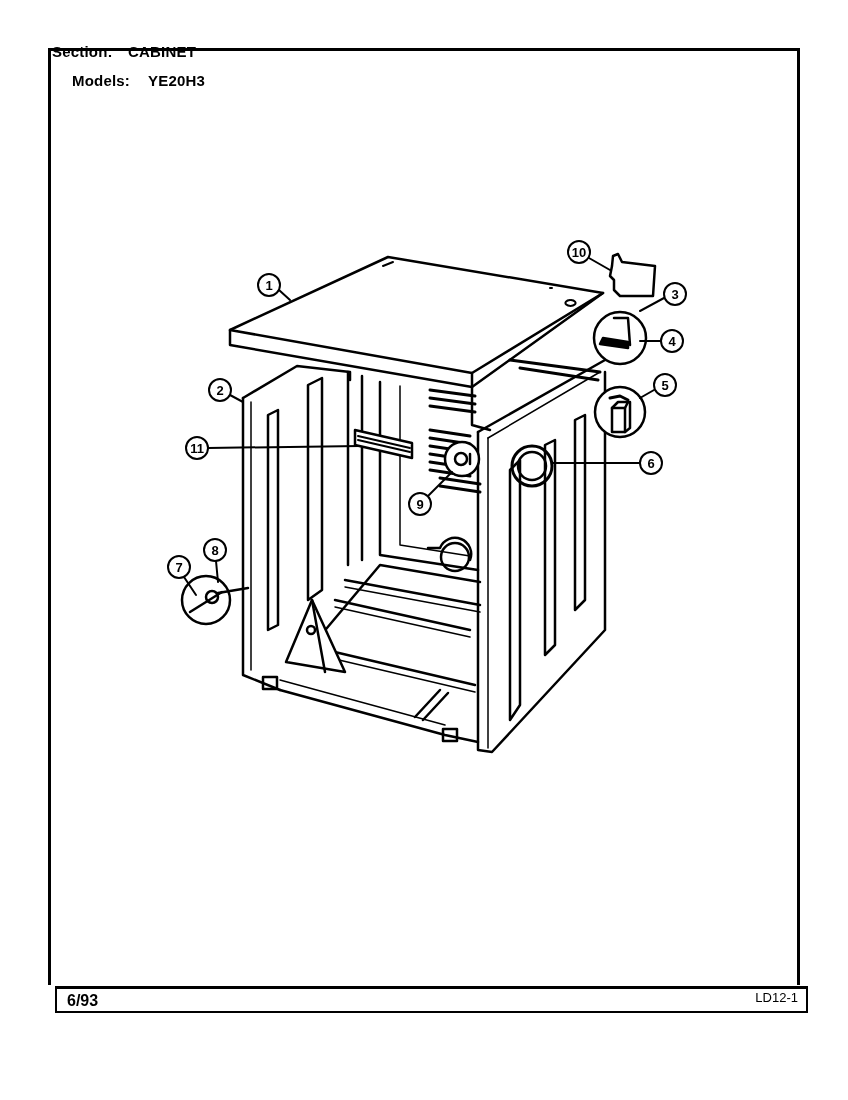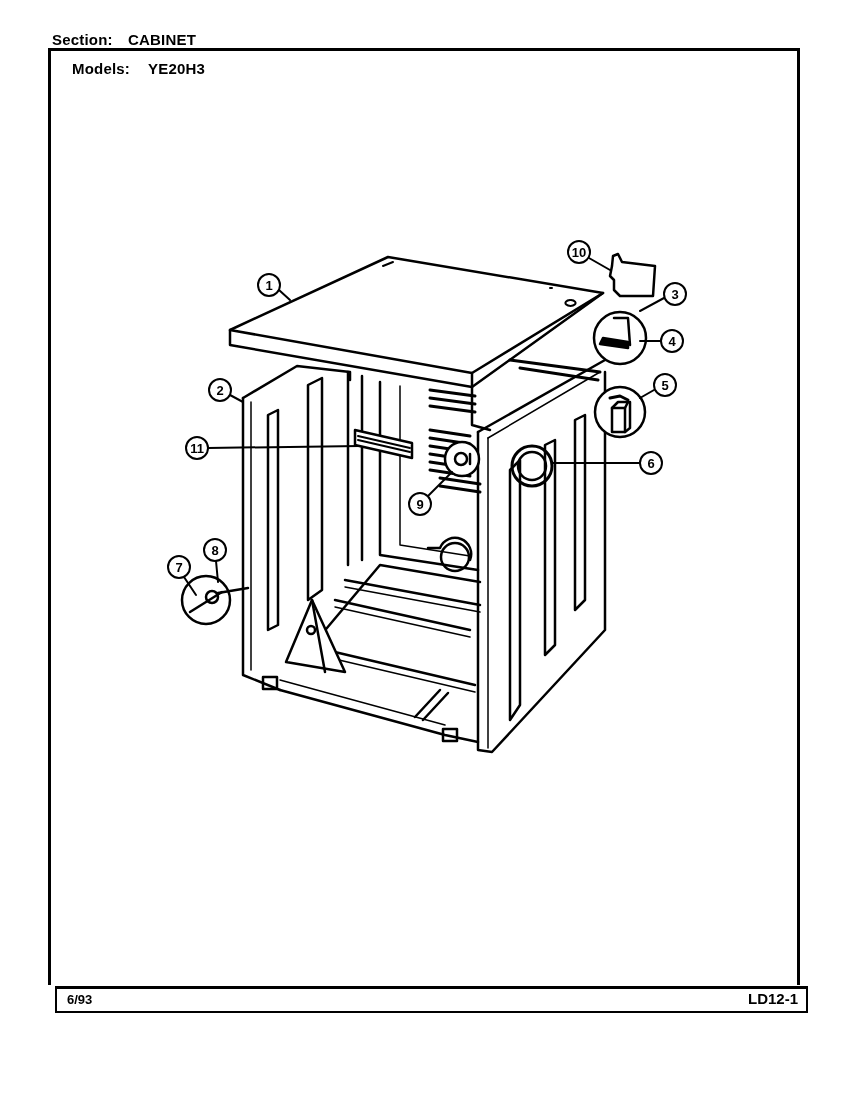--- a/index.html
+++ b/index.html
@@ -1,24 +1,24 @@
 <!DOCTYPE html>
 <html><head>
 <meta charset="utf-8">
 <style>
   html, body { margin:0; padding:0; background:#ffffff; }
   body { width:848px; height:1100px; position:relative; overflow:hidden; font-family:"Liberation Sans", sans-serif; color:#000; }
-  .hdr { position:absolute; font-weight:bold; font-size:15px; letter-spacing:0.2px; }
+  .hdr { position:absolute; font-weight:bold; font-size:15px; letter-spacing:0.2px;margin-top:12px; }
   .hdr .lbl { display:inline-block; width:76px; }
   #section-line { left:52px; top:31px; }
   #models-line { left:72px; top:60px; }
   #frame { position:absolute; left:48px; top:48px; width:752px; height:937px; border-top:3px solid #000; border-left:3px solid #000; border-right:3px solid #000; box-sizing:border-box; }
   #footer { position:absolute; left:55px; top:986px; width:753px; height:27px; border:2px solid #000; border-top:3px solid #000; box-sizing:border-box; }
-  #footer-date { position:absolute; left:10px; top:3px; font-weight:bold; font-size:13px; }
-  #footer-code { position:absolute; right:8px; top:1px; font-weight:bold; font-size:15px; }
+  #footer-date { position:absolute; left:10px; top:3px; font-weight:bold; font-size:16px; }
+  #footer-code { position:absolute; right:8px; top:1px; font-weight:normal; font-size:13px; }
   svg#drawing { position:absolute; left:0; top:0; }
   .callout-num { font-family:"Liberation Sans", sans-serif; font-weight:bold; font-size:13px; text-anchor:middle; dominant-baseline:central; }
 </style>
 </head>
 <body>
 
 <div id="section-line" class="hdr">
   <span class="lbl">Section:</span><span>CABINET</span>
 </div>
 <div id="models-line" class="hdr">

